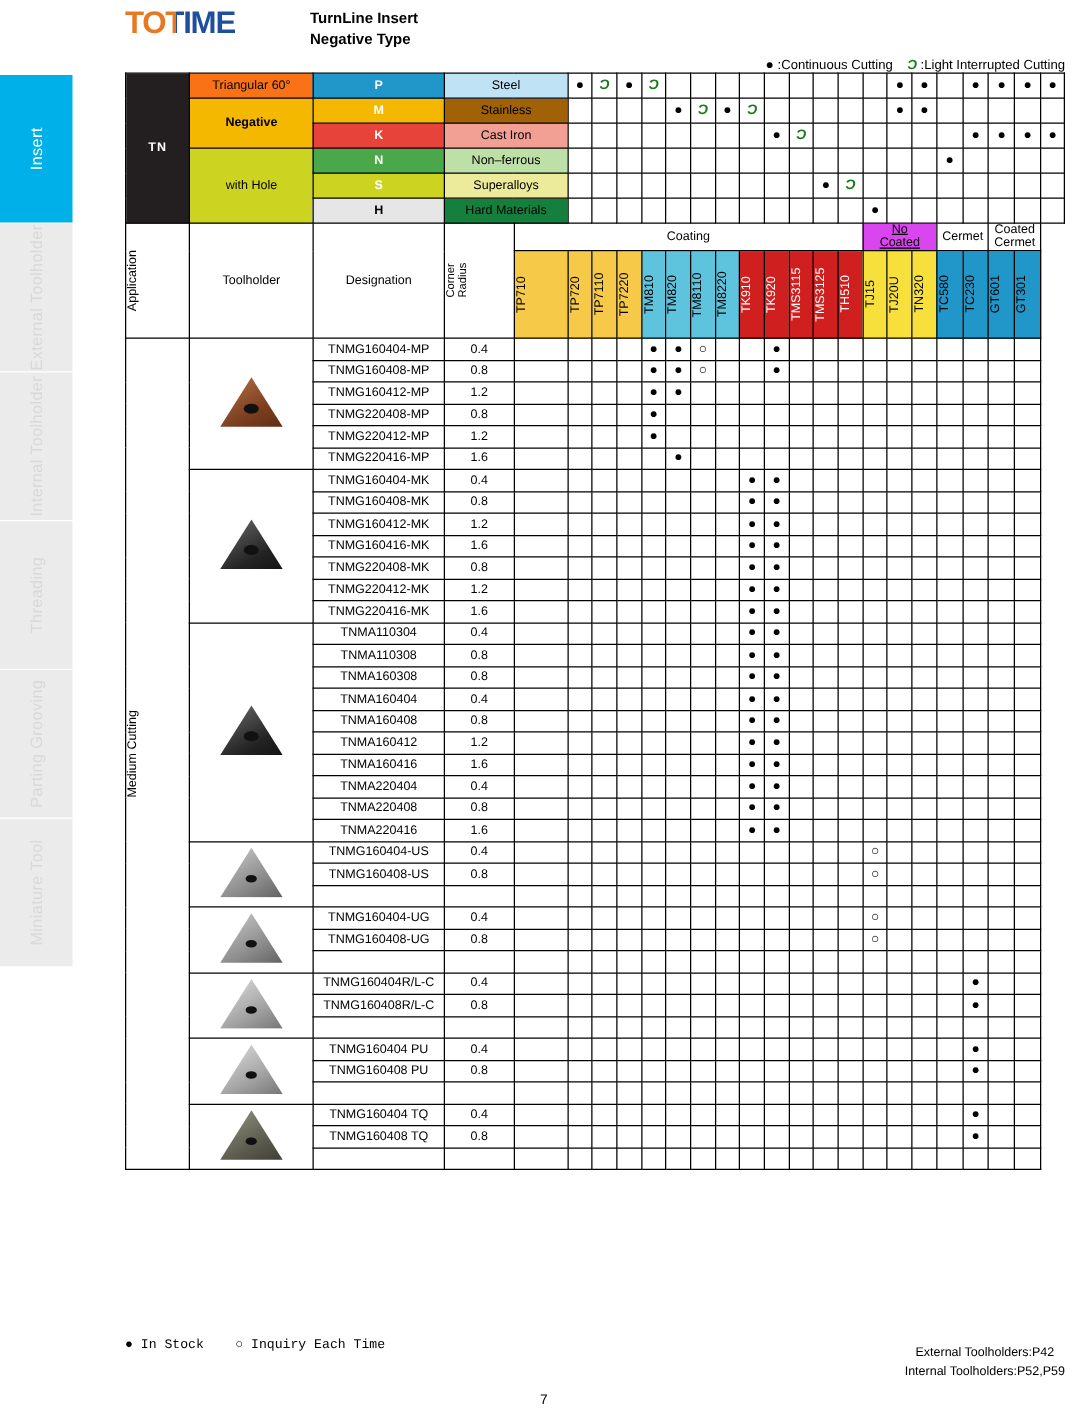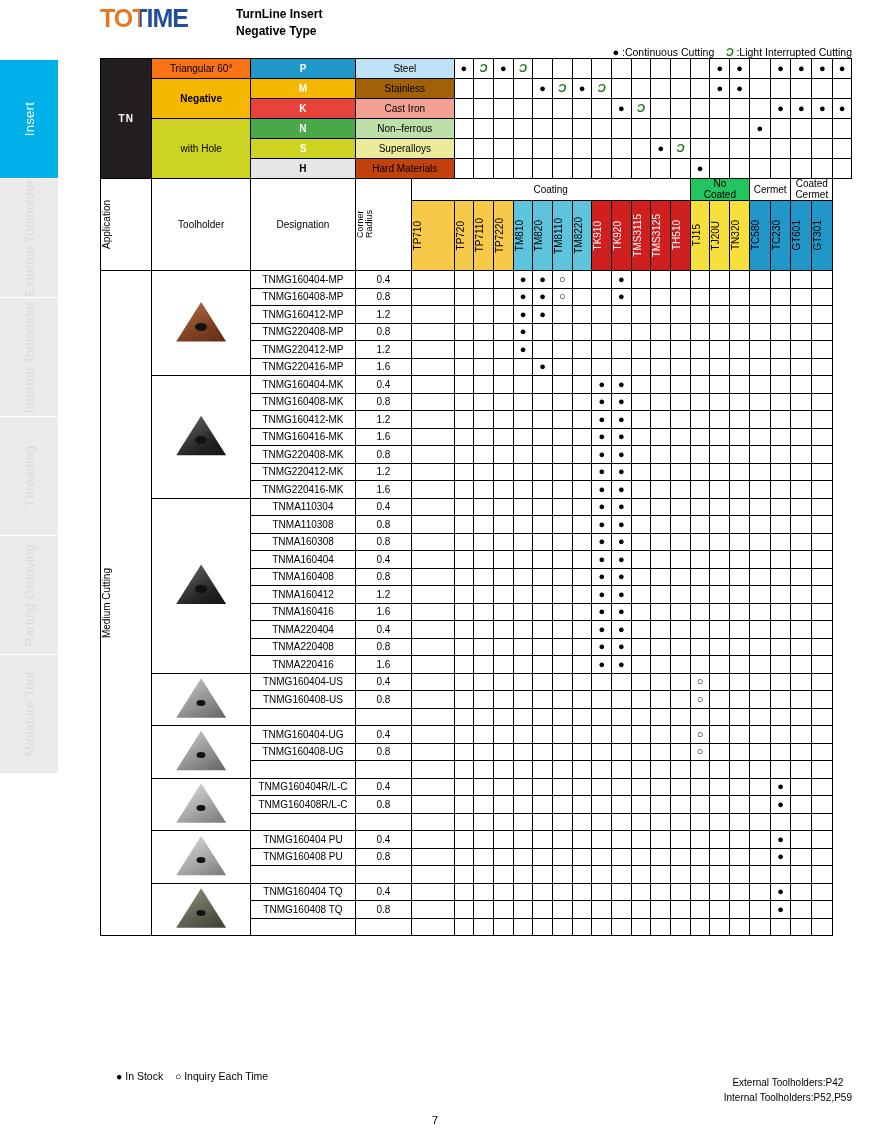--- a/index.html
+++ b/index.html
@@ -30,21 +30,21 @@
     position: absolute;
     left: 50%; top: 50%;
     transform: translate(-50%,-50%) rotate(-90deg);
     white-space: nowrap;
     font-size: 13px;
     letter-spacing: .3px;
   }
   
   .header {
     position: absolute; left: 100px; top: 6px;
-    display: flex; align-items: flex-start;
+    display: flex; align-items: flex-start; gap: 12px;
   }
   .logo {
     font-size: 25px; font-weight: bold; letter-spacing: -1px;
     line-height: 1; margin-right: 8px;
     background: linear-gradient(90deg,#e87722 0 46%,#1f4e9c 46% 100%);
     -webkit-background-clip: text; background-clip: text; color: transparent;
     font-family: "Liberation Sans", sans-serif;
   }
   .hdr-txt { line-height: 1.45; }
   .hdr-txt div { font-size: 12px; font-weight: bold; margin-left: 40px; }
@@ -75,21 +75,21 @@
   .row-P .pmk-name   { background:#bfe3f5; }
   .row-M .pmk-letter { background:#f5b800; }
   .row-M .pmk-name   { background:#a16207; }
   .row-K .pmk-letter { background:#e8433b; }
   .row-K .pmk-name   { background:#f2a093; }
   .row-N .pmk-letter { background:#4aa84a; }
   .row-N .pmk-name   { background:#bde0a8;margin-top:29px; }
   .row-S .pmk-letter { background:#cdd321; }
   .row-S .pmk-name   { background:#eceb9b; }
   .row-H .pmk-letter { background:#e6e6e6; color:#000; }
-  .row-H .pmk-name   { background:#c2410c;margin-left:28px; }
+  .row-H .pmk-name   { background:#15803d;margin-left:28px; }
   .tn-cell {
     background:#231f20; color:#fff;
     font-size: 40px; font-weight: bold; width: 62px;
     letter-spacing: 1px;
   }
   .tri60 { background:#f97316; font-size:9px; height:16px; }
   .negbox { background:#f5b800; font-size:11px; font-weight:bold; height:36px; }
   .withhole { background:#cdd321; font-size:10px; height:36px; }
   .mark { font-size: 11px; line-height: 1; }
   .mark.c { color:#1a7a1a; font-weight: bold; font-style: italic; }
@@ -101,21 +101,21 @@
   .gradehdr { height: 70px; font-size: 10px; font-weight: normal; }
   .g-tp  { background:#f7c948; }
   .g-tm  { background:#5ec4de; }
   .g-tk  { background:#cf1f1f; color:#fff; }
   .g-tms { background:#cf1f1f; color:#fff; }
   .g-th  { background:#cf1f1f; color:#fff; }
   .g-tj  { background:#f7e03c; }
   .g-tn  { background:#f7e03c; }
   .g-tc  { background:#2196c9; }
   .g-gt  { background:#2196c9; }
-  .nocoat { background:#22c55e; font-size: 8px; }
+  .nocoat { background:#d946ef; font-size: 8px; text-decoration: underline; }
   .cermet { background:#ffffff; font-size: 11px; }
   .coatedcermet { background:#ffffff; font-size: 8px; }
   .appl-vert { width: 20px; background:#fff; }
   .chipbreaker-hdr { width: 112px; font-size: 12px; }
   .design-hdr { width: 112px; font-size: 12px; }
   .radius-hdr { width: 28px; }
 
   .medium-vert { width: 20px; font-size: 14px; }
   .img-cell { width: 112px; }
   .desig { text-align: left; padding-left: 6px; font-size: 10.5px; width: 112px; }
@@ -137,21 +137,21 @@
   }
   .t-brown .shape { background: linear-gradient(150deg,#b9764a,#7d3f20 60%,#5a2a12); }
   .t-dark  .shape { background: linear-gradient(150deg,#6f6f6f,#232323 65%,#111); }
   .t-grey  .shape { background: linear-gradient(150deg,#cfcfcf,#8d8d8d 60%,#5b5b5b); }
   .t-silver .shape{ background: linear-gradient(150deg,#e3e3e3,#a8a8a8 55%,#6f6f6f); }
   .t-tq .shape    { background: linear-gradient(150deg,#9b9b8a,#5c5c4f 60%,#3a3a31); }
   .tri .hole.small { width:9px; height:6px; }
 
   
   .footer-legend {
-    position:absolute; left:116px; top:1070px; font-size:10.5px;
+    position:absolute; left:100px; top:1070px; font-size:10.5px;font-family:Liberation Mono, monospace;
   }
   .footer-right {
     position:absolute; right:18px; top:1076px; font-size:10px; text-align:center; line-height:1.45;
   }
   .pagenum {
     position:absolute; left:0; right:0; top:1114px; text-align:center; font-size:11px;
   }
 </style>
 </head>
 <body>

